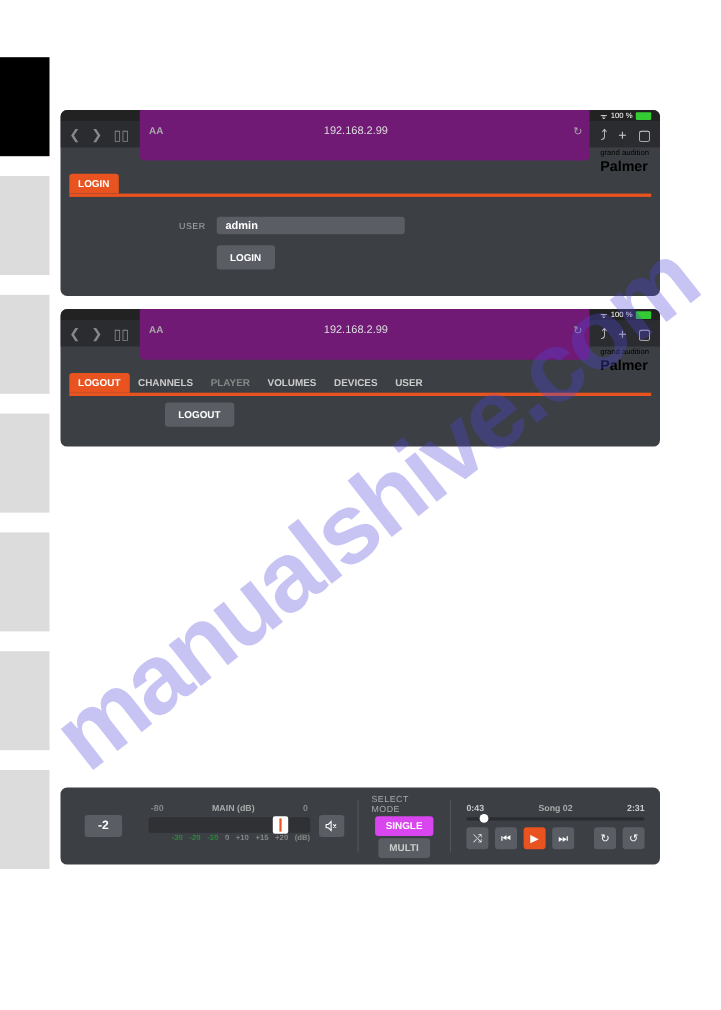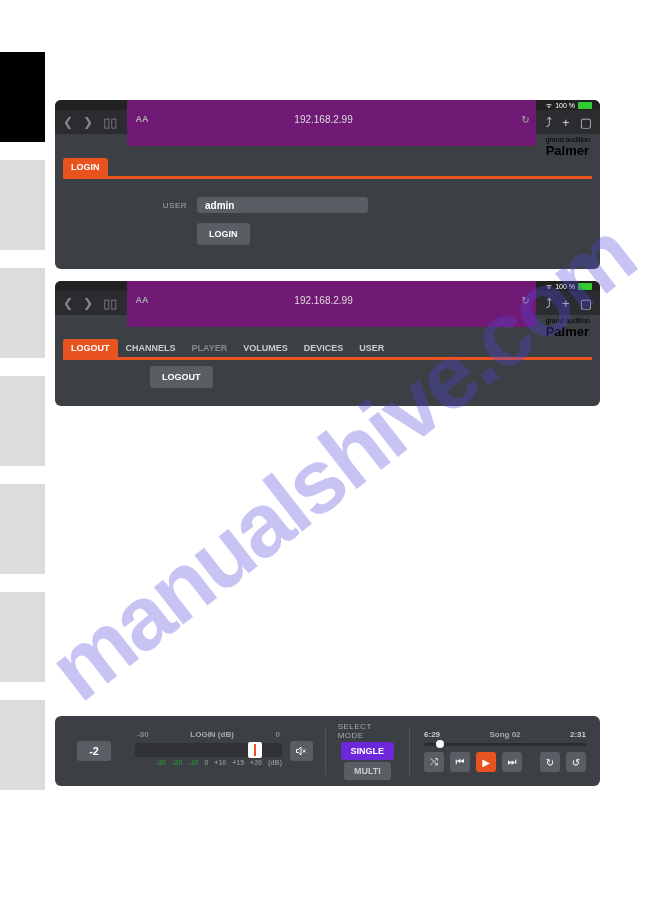--- a/index.html
+++ b/index.html
@@ -58,21 +58,21 @@
 .sthumb:before{content:"";position:absolute;left:6px;top:2px;width:2px;height:12px;background:#e8531f}
 .slabelbot{display:flex;gap:6px;font-size:7px;color:#2a8a3a;font-weight:bold;margin-top:2px;justify-content:flex-end}
 .slabelbot span.gr{color:#888}
 .mute{width:24px;height:20px;background:#5a5d63;border-radius:3px;display:flex;align-items:center;justify-content:center;margin-left:8px}
 .mute svg{width:12px;height:12px;fill:#fff}
 
 .sep{width:1px;height:48px;background:#555;margin:0 12px}
 .modecol{display:flex;flex-direction:column;align-items:center;gap:2px}
 .modetitle{font-size:8px;color:#aaa;letter-spacing:0.5px}
 .modebtn{font-size:9px;font-weight:bold;padding:4px 10px;border-radius:3px}
-.modebtn.act{background:#6d28d9;color:#fff}
+.modebtn.act{background:#d946ef;color:#fff}
 .modebtn.inact{background:#5a5d63;color:#ccc}
 
 .songcol{flex:1;padding:0 14px 0 2px}
 .songtop{display:flex;justify-content:space-between;font-size:8px;color:#aaa;font-weight:bold}
 .songtop .t{color:#ccc}
 .prog{height:3px;background:#2a2c30;margin:4px 0 6px 0;position:relative;border-radius:2px}
 .prog .dot{position:absolute;left:12px;top:-3px;width:8px;height:8px;background:#fff;border-radius:50%}
 .controls{display:flex;gap:6px;align-items:center}
 .cbtn{width:20px;height:20px;background:#5a5d63;border-radius:3px;display:flex;align-items:center;justify-content:center;color:#fff;font-size:10px}
 .cbtn.play{background:#e8531f}
@@ -173,21 +173,21 @@
     </div>
 
 
   </div>
 
   <div class="player">
     <div class="valblk">-2</div>
     <div class="sliderblk">
       <div class="slabeltop">
         <span>-80</span>
-        <span class="mid">LOGIN (dB)</span>
+        <span class="mid">MAIN (dB)</span>
         <span>0</span>
       </div>
       <div class="strack">
         <div class="sthumb"></div>
       </div>
       <div class="slabelbot">
         <span>-30</span>
         <span>-20</span>
         <span>-10</span>
         <span class="gr">0</span>
@@ -208,21 +208,21 @@
     <div class="modecol">
       <div class="modetitle">SELECT MODE</div>
       <div class="modebtn act">SINGLE</div>
       <div class="modebtn inact">MULTI</div>
     </div>
 
     <div class="sep"></div>
 
     <div class="songcol">
       <div class="songtop">
-        <span class="t">6:29</span>
+        <span class="t">0:43</span>
         <span>Song 02</span>
         <span class="t">2:31</span>
       </div>
       <div class="prog">
         <div class="dot"></div>
       </div>
       <div class="controls">
         <div class="cbtn">⤭</div>
         <div class="cbtn">⏮</div>
         <div class="cbtn play">▶</div>

